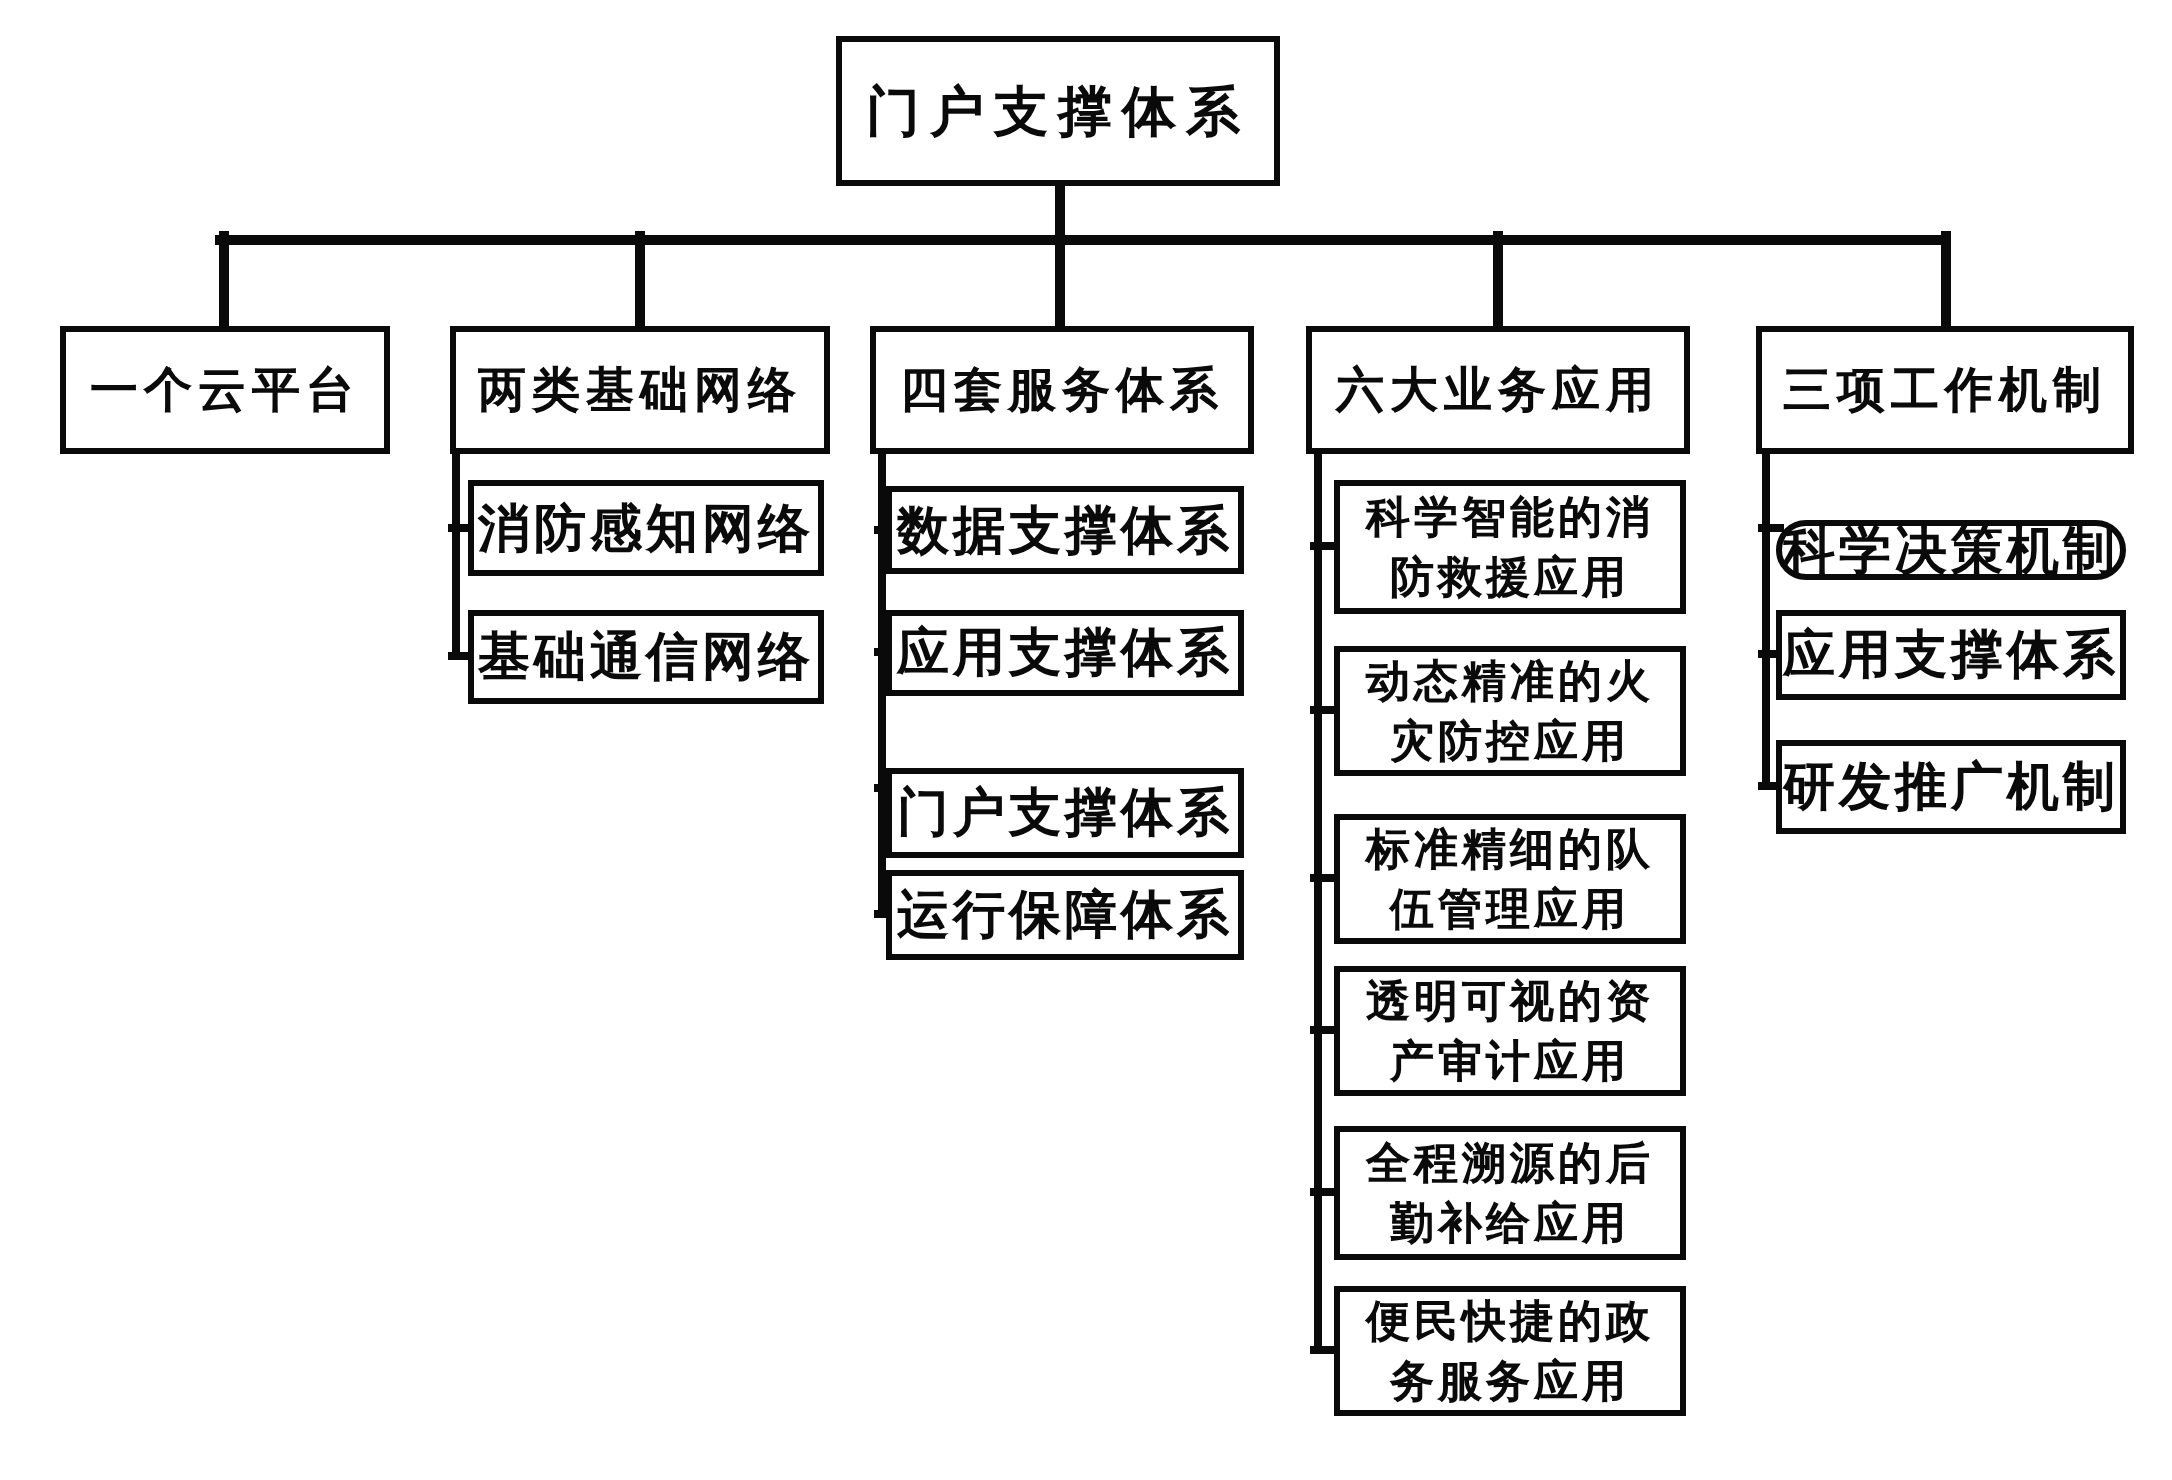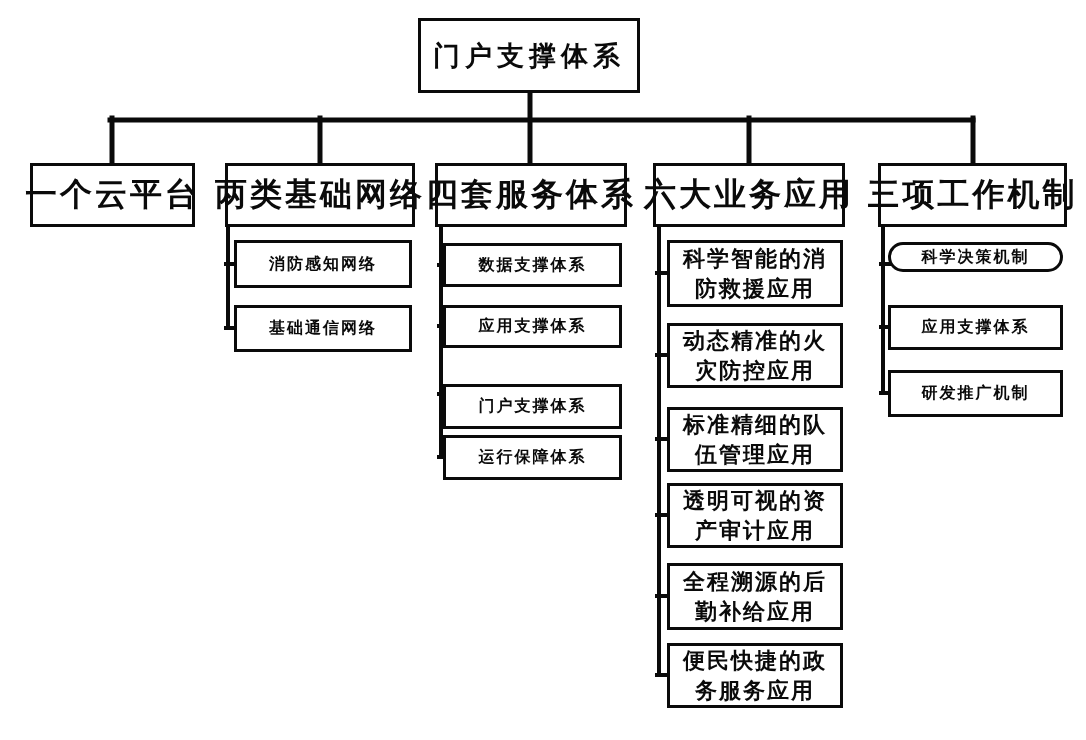--- a/index.html
+++ b/index.html
@@ -34,25 +34,25 @@
     justify-content: center;
     text-align: center;
     z-index: 2;
   }
   .node.single { white-space: nowrap; }
   .root-node {
     font-size: 27px;
     letter-spacing: 5px;
   }
   .l2-node {
-    font-size: 32px;
+    font-size: 24px;
     letter-spacing: 3px;
   }
   .sub-node {
-    font-size: 16px;
+    font-size: 26px;
     letter-spacing: 2px;
   }
   .sub-node.multi {
     white-space: normal;
     word-break: break-all;
     line-height: 1.35;
     padding: 0 6px;
     font-size: 22px;
   }
 </style>
@@ -127,19 +127,19 @@
   <div class="node sub-node multi" style="left:667px; top:323px; width:176px; height:65px;">动态精准的火灾防控应用</div>
 
   <div class="node sub-node multi" style="left:667px; top:407px; width:176px; height:65px;">标准精细的队伍管理应用</div>
 
   <div class="node sub-node multi" style="left:667px; top:483px; width:176px; height:65px;">透明可视的资产审计应用</div>
 
   <div class="node sub-node multi" style="left:667px; top:563px; width:176px; height:67px;">全程溯源的后勤补给应用</div>
 
   <div class="node sub-node multi" style="left:667px; top:643px; width:176px; height:65px;text-align:center;">便民快捷的政务服务应用</div>
 
-  <div class="node sub-node single" style="left:888px; top:242px; width:175px; height:30px;border-radius:18px;">科学决策机制</div>
+  <div class="node sub-node single" style="left:888px; top:260px; width:175px; height:30px;border-radius:18px;">科学决策机制</div>
 
   <div class="node sub-node single" style="left:888px; top:305px; width:175px; height:45px;">应用支撑体系</div>
 
   <div class="node sub-node single" style="left:888px; top:370px; width:175px; height:47px;">研发推广机制</div>
 
 </div>
 
 </body></html>

